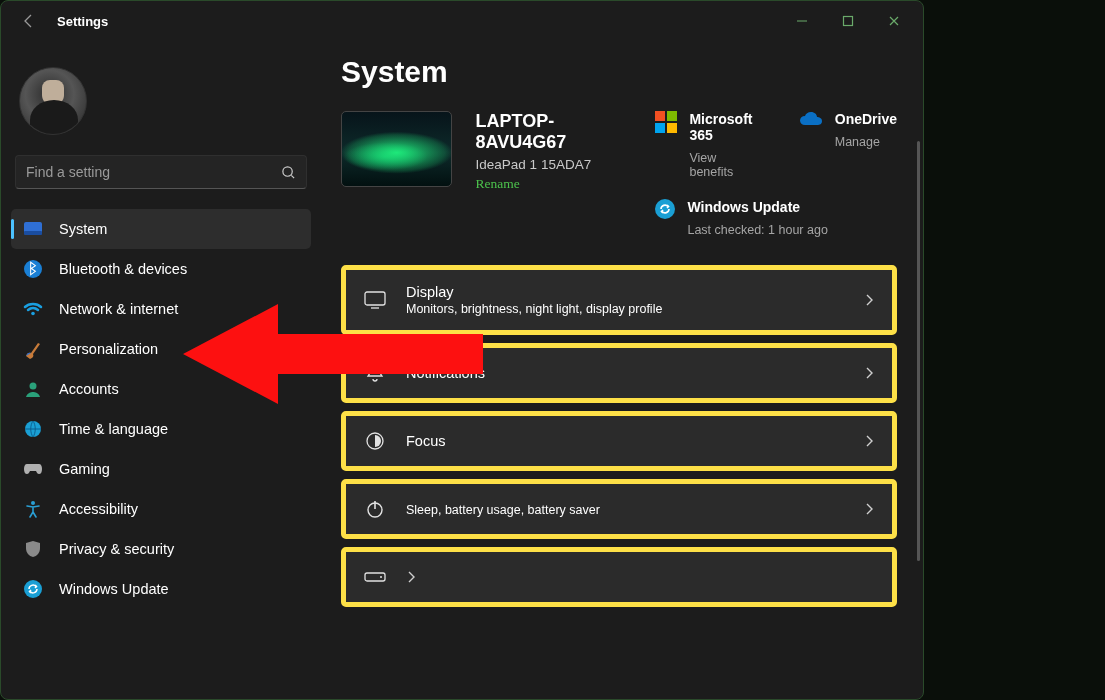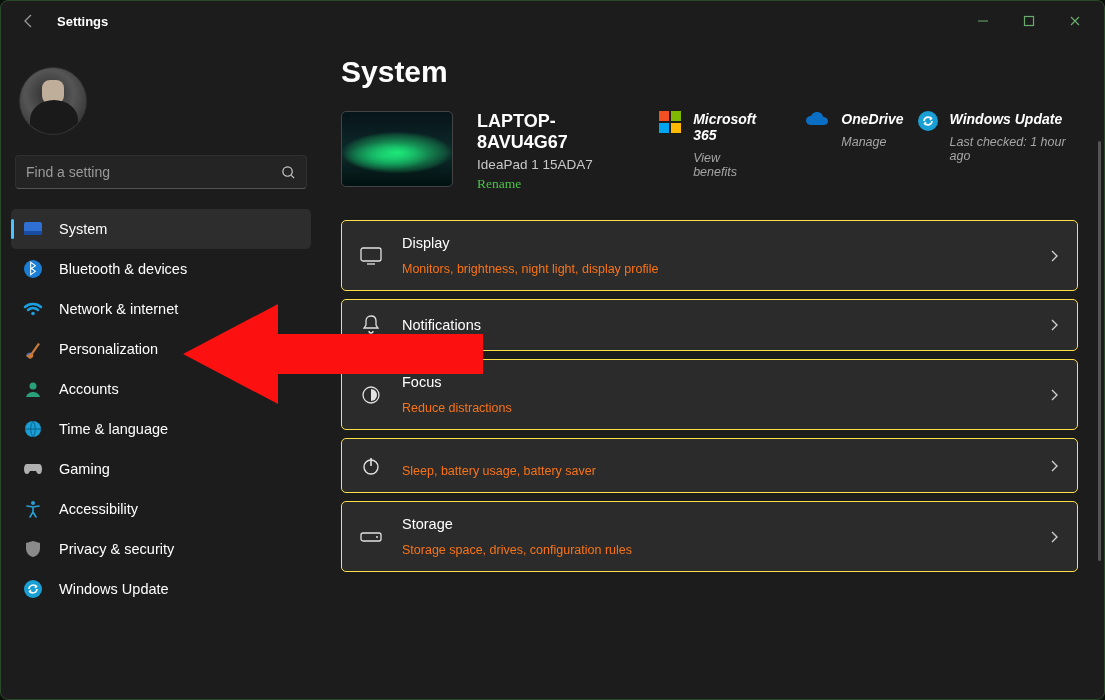--- a/index.html
+++ b/index.html
@@ -1,19 +1,19 @@
 <!DOCTYPE html>
 <html><head>
 <meta charset="utf-8">
 <style>
   * { box-sizing: border-box; margin: 0; padding: 0; font-family: "Segoe UI", sans-serif; }
   html, body { width: 1105px; height: 700px; overflow: hidden; background: #0a0f0a; }
   .window {
     position: relative;
-    width: 1105px; height: 700px;
+    width: 924px; height: 700px;
     background: #1c1c1c;
     border: 1px solid #2a4a2a;
     border-radius: 8px;
     overflow: hidden;
   }
   
   .titlebar {
     height: 40px;
     display: flex; align-items: center; justify-content: space-between;
     padding: 0 6px 0 20px;
@@ -76,31 +76,31 @@
       linear-gradient(#07141a, #0d2a2a 55%, #021010);
   }
   .device-info .name { font-size:18px; font-weight:600; }
   .device-info .model { font-size:13.5px; color:#c9c9c9; margin-top:4px; }
   .device-info .rename { font-size:13.5px; color:#4cc24c; margin-top:4px; display:inline-block;font-family:Liberation Serif, serif; }
   .cloud { margin-left:auto; display:flex; gap:40px; align-items:flex-start; }
   .cloud .item { display:flex; gap:12px; align-items:flex-start; }
   .cloud .label { font-size:14px; font-weight:600; color:#fff; }
   .cloud .sub { font-size:12.5px; color:#a5a5a5; margin-top:8px; }
   .wu-row { display:flex; gap:12px; align-items:flex-start; margin-top:0; }
-  .cloud-col { display:flex; flex-direction:row; gap:14px;font-style:italic; }
+  .cloud-col { display:flex; flex-direction:column; gap:20px; }
   
   .cards { display:flex; flex-direction:column; gap:8px; }
   .card {
-    background:#2b2b2b; border:1px solid #fde047; border-radius:5px;
+    background:#2b2b2b; border:5px solid #fde047; border-radius:5px;
     display:flex; align-items:center; gap:20px; padding:14px 18px;
   }
   .card .cic { width:22px; height:22px; display:flex; align-items:center; justify-content:center; color:#e2e2e2; }
   .card .ct { flex:1; }
   .card .ct .t { font-size:14.5px; color:#fff; }
-  .card .ct .d { font-size:12.5px; color:#f97316; margin-top:11px; }
+  .card .ct .d { font-size:12.5px; color:#ffffff; margin-top:2px; }
   .card .chev { color:#cfcfcf; }
   
   .scrollhint {
     position:absolute; right:3px; top:100px; width:3px; height:420px;
     background:#555; border-radius:2px;
   }
   
   .arrow-ann { position:absolute; left:182px; top:303px; pointer-events:none; }
   svg { display:block; }
 </style>
@@ -355,21 +355,20 @@
 
         <div class="card">
           <span class="cic">
             <svg width="20" height="20" viewBox="0 0 20 20">
                 <circle cx="10" cy="10" r="8" fill="none" stroke="#e2e2e2" stroke-width="1.3"></circle>
                 <path d="M10 4a6 6 0 010 12z" fill="#e2e2e2"></path>
               </svg>
           </span>
           <div class="ct">
             <div class="t">Focus</div>
-            <div class="d">Reduce distractions</div>
           </div>
           <span class="chev">
               <svg width="10" height="14" viewBox="0 0 10 14">
                 <path d="M3 2l5 5-5 5" fill="none" stroke="currentColor" stroke-width="1.4"></path>
               </svg>
             </span>
         </div>
 
         <div class="card">
           <span class="cic">
@@ -388,24 +387,20 @@
             </span>
         </div>
 
         <div class="card">
           <span class="cic">
             <svg width="22" height="14" viewBox="0 0 22 14">
                 <rect x="1" y="3" width="20" height="8" rx="2" fill="none" stroke="#e2e2e2" stroke-width="1.3"></rect>
                 <circle cx="17" cy="7" r="1" fill="#e2e2e2"></circle>
               </svg>
           </span>
-          <div class="ct">
-            <div class="t">Storage</div>
-            <div class="d">Storage space, drives, configuration rules</div>
-          </div>
           <span class="chev">
               <svg width="10" height="14" viewBox="0 0 10 14">
                 <path d="M3 2l5 5-5 5" fill="none" stroke="currentColor" stroke-width="1.4"></path>
               </svg>
             </span>
         </div>
 
       </div>
     </div>
   </div>

